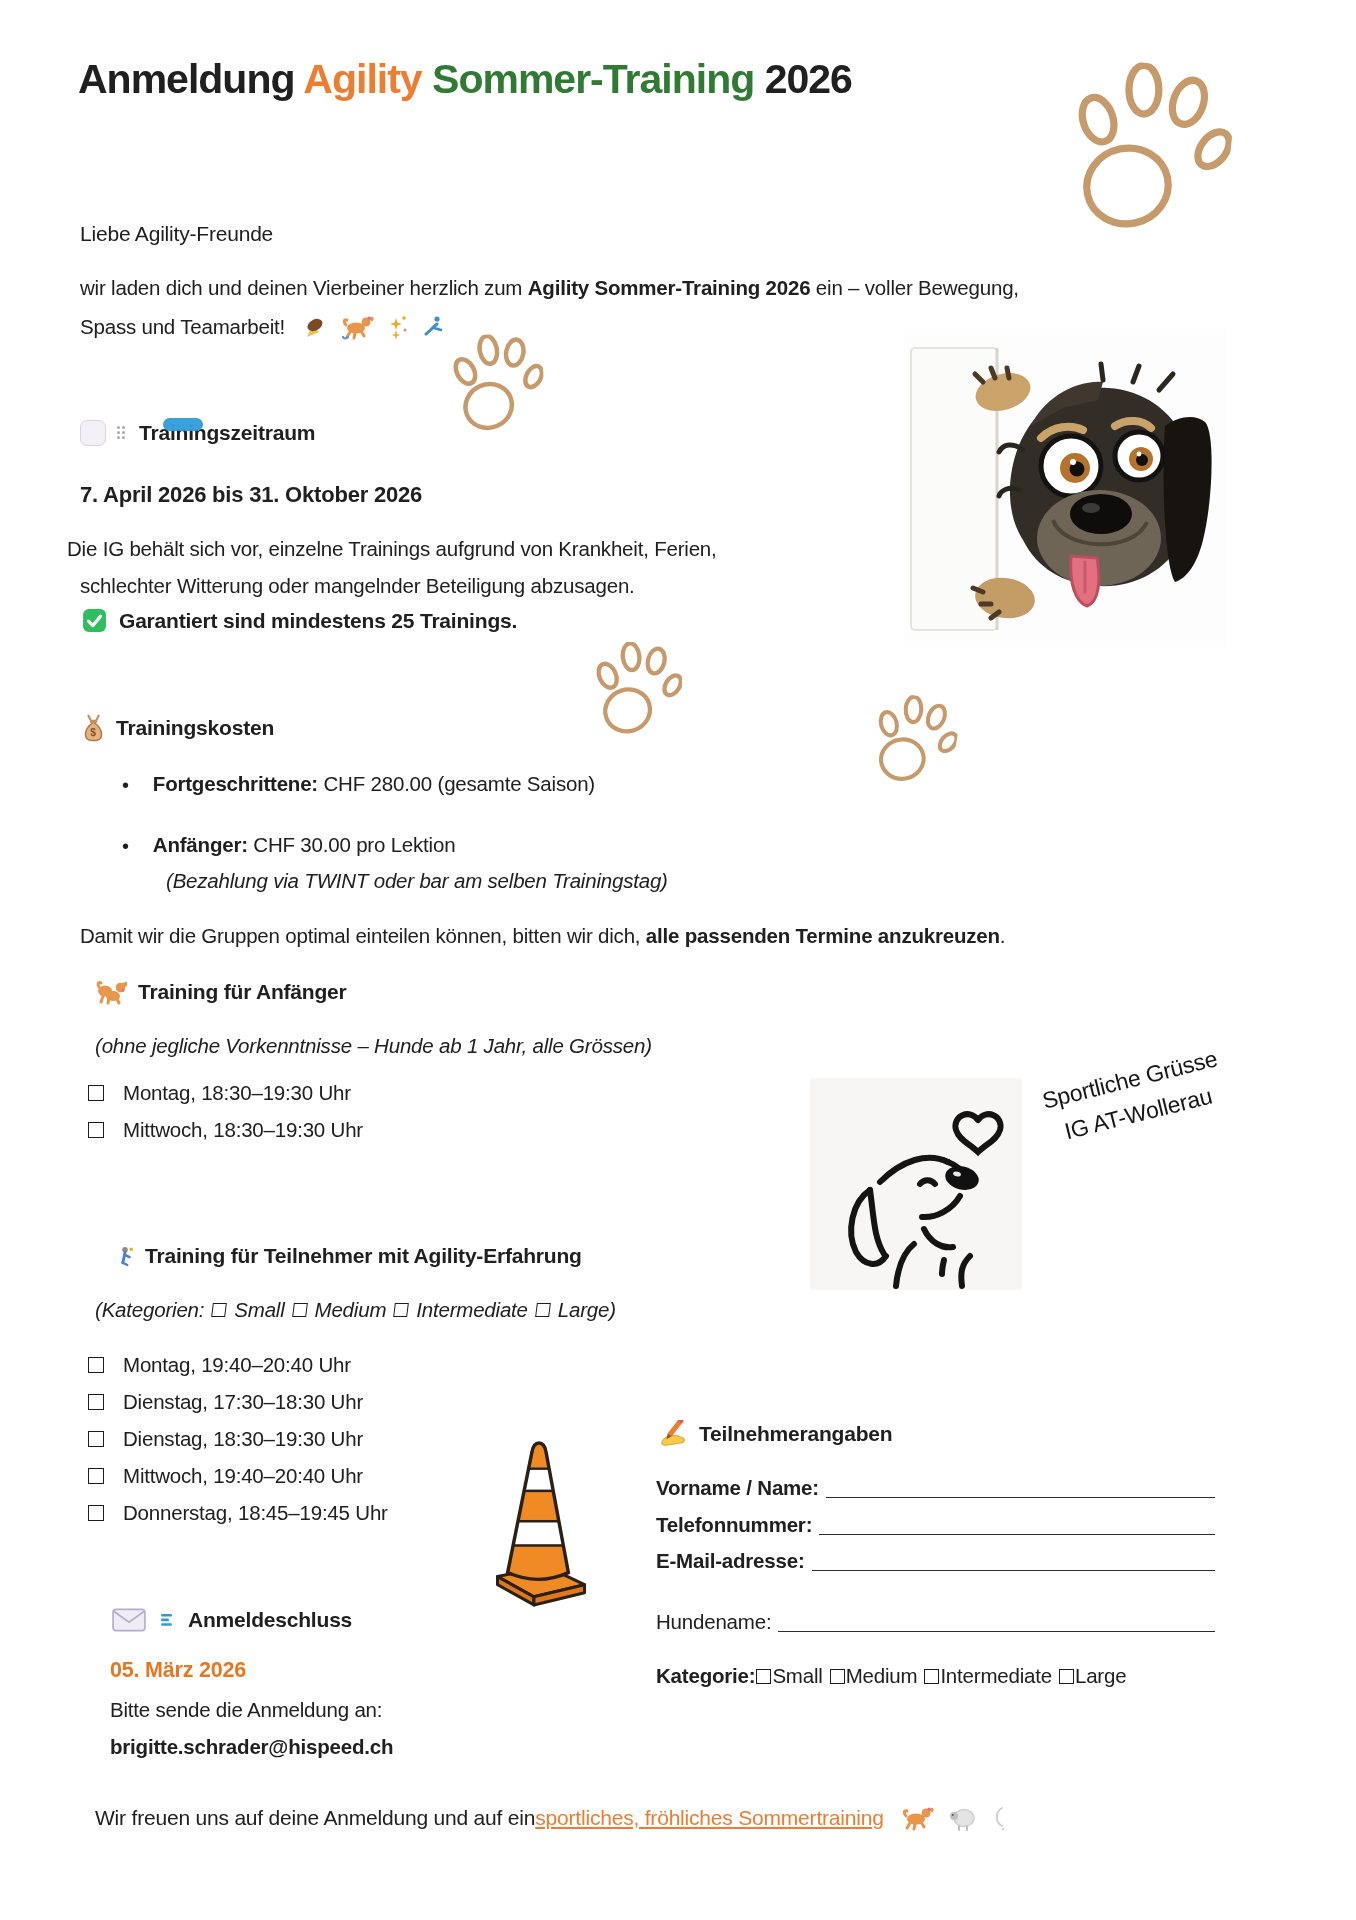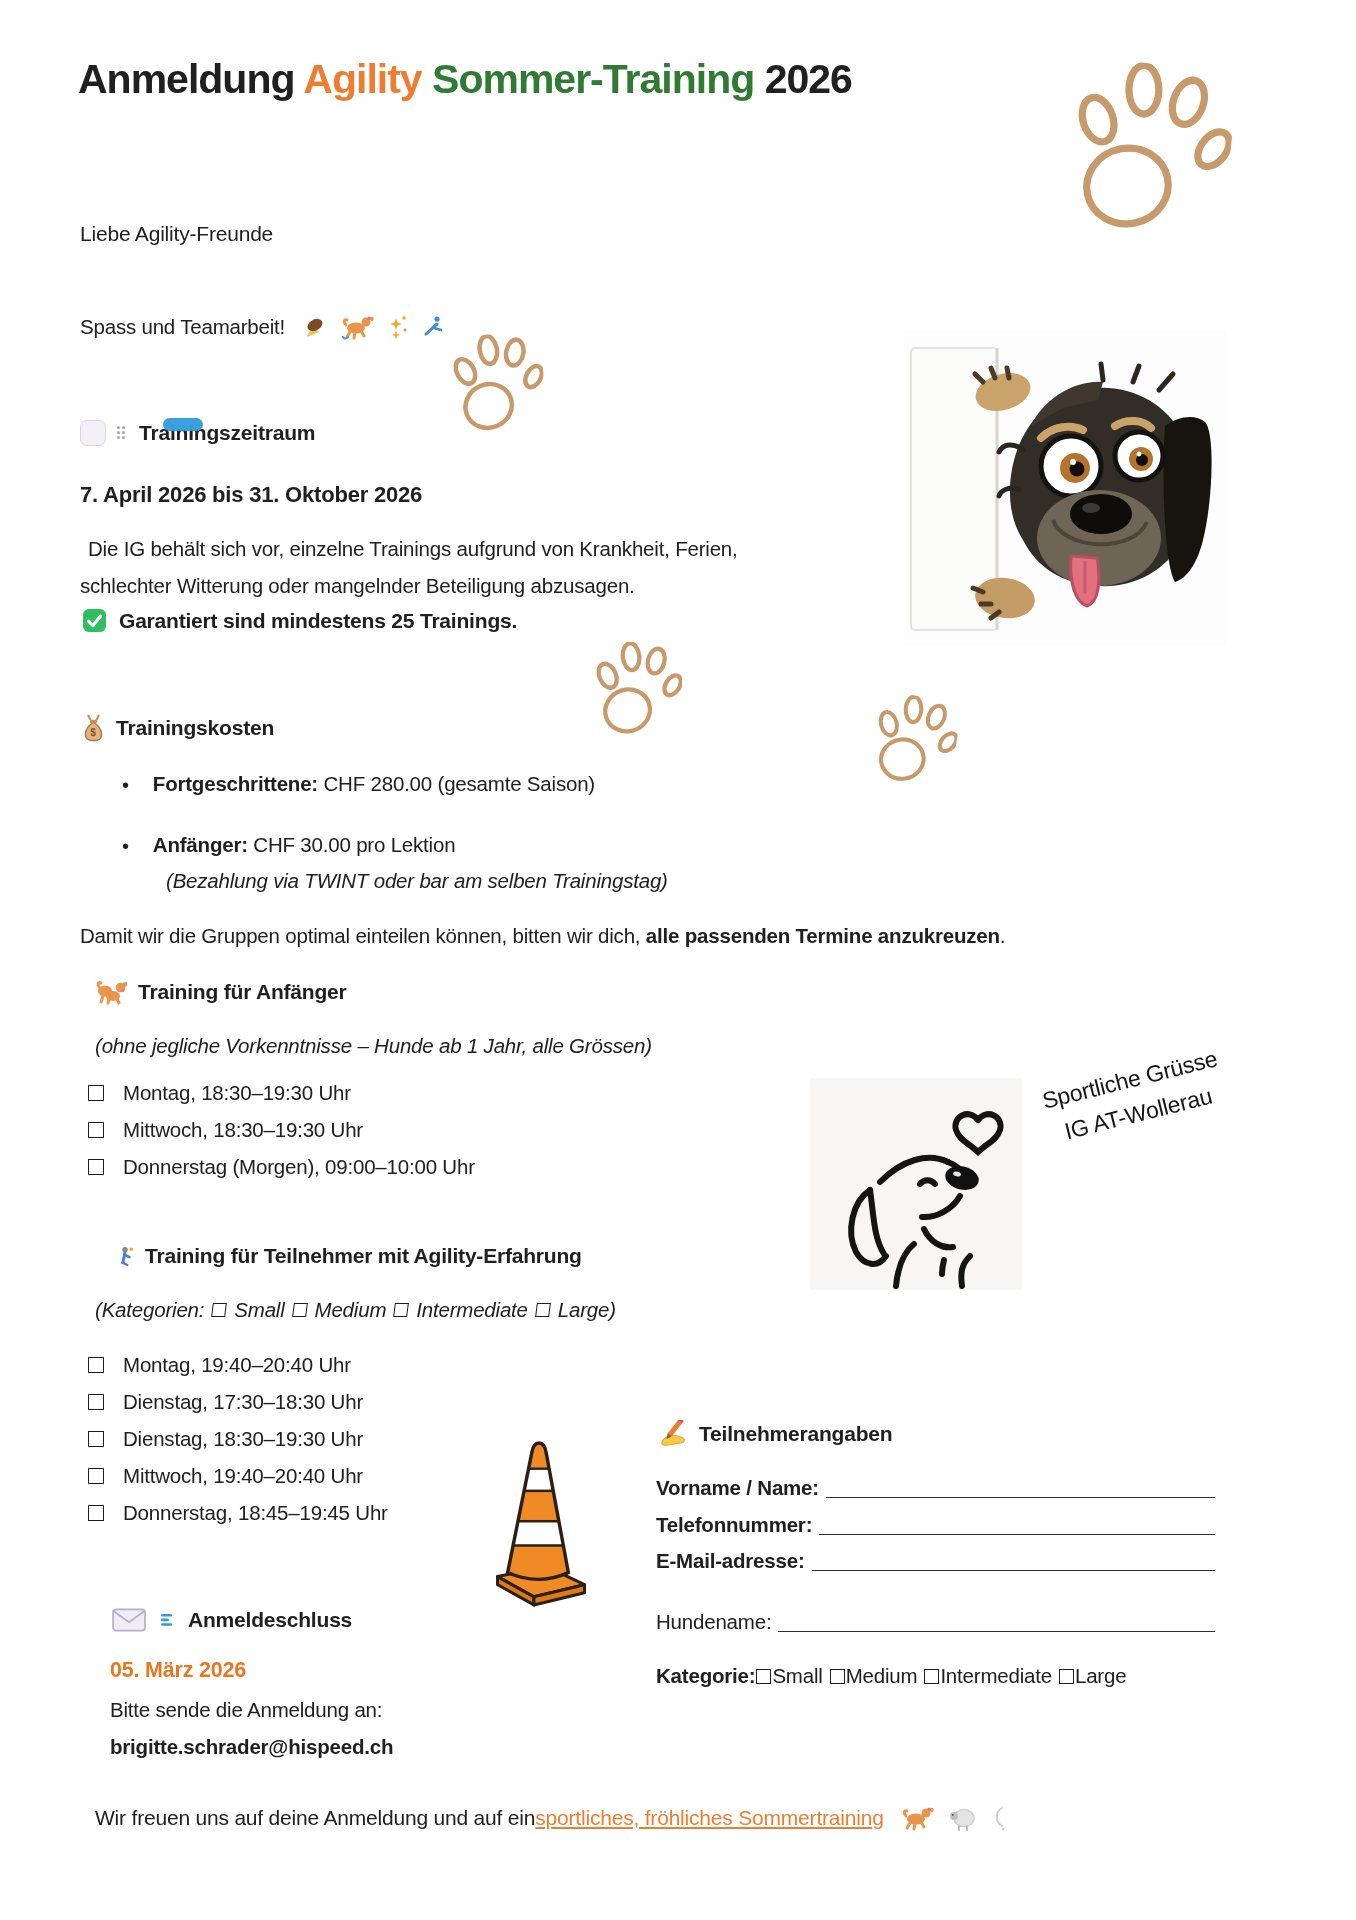--- a/index.html
+++ b/index.html
@@ -74,20 +74,23 @@
         <ellipse cx="15" cy="39" rx="9.5" ry="14.5" transform="rotate(-24 15 39)"></ellipse>
         <ellipse cx="42" cy="17" rx="9.5" ry="15.5" transform="rotate(-6 42 17)"></ellipse>
         <ellipse cx="71" cy="22" rx="9.5" ry="14.5" transform="rotate(14 71 22)"></ellipse>
         <ellipse cx="90" cy="50" rx="8" ry="12.5" transform="rotate(32 90 50)"></ellipse>
       </g>
     </svg>
   </div>
 
   <div class="abs nowrap" style="left:80px; top:222px; font-size:21px;">Liebe Agility-Freunde</div>
 
+  <div class="abs nowrap" style="left:80px; top:276px; font-size:20.5px;">
+    <span>wir laden dich und deinen Vierbeiner herzlich zum </span><span class="sb">Agility Sommer-Training 2026</span><span> ein – voller Bewegung,</span>
+  </div>
 
   <div class="abs nowrap" style="left:80px; top:313px; font-size:20.5px; display:flex; align-items:center;">
     <span>Spass und Teamarbeit!</span>
     <span class="emoji-strip">
       <svg width="26" height="26" viewBox="0 0 26 26">
         <polygon points="6,23 12,10 18,18" fill="#F2C14E"></polygon>
         <ellipse cx="14" cy="11" rx="8" ry="5.5" transform="rotate(-28 14 11)" fill="#7D4A26"></ellipse>
       </svg>
       <svg width="34" height="28" viewBox="0 0 34 28">
         <ellipse cx="16" cy="15" rx="9" ry="5.5" fill="#E8964B"></ellipse>
@@ -176,21 +179,21 @@
         <i style="left:5px;top:10px"></i>
     </span>
     <span style="position:relative;">
       <span>Trainingszeitraum</span>
       <span class="blue-pill" style="left:24px; top:-3px;"></span>
     </span>
   </div>
 
   <div class="abs nowrap b" style="left:80px; top:482px; font-size:22px;">7. April 2026 bis 31. Oktober 2026</div>
 
-  <div class="abs nowrap" style="left:88px; top:537px; font-size:20.5px;">Die IG behält sich vor, einzelne Trainings aufgrund von Krankheit, Ferien,</div>
+  <div class="abs nowrap" style="left:67px; top:537px; font-size:20.5px;">Die IG behält sich vor, einzelne Trainings aufgrund von Krankheit, Ferien,</div>
   <div class="abs nowrap" style="left:80px; top:574px; font-size:20.5px;">schlechter Witterung oder mangelnder Beteiligung abzusagen.</div>
 
   <div class="abs" style="left:82px; top:608px; display:flex; align-items:center; gap:12px;">
     <svg width="25" height="25" viewBox="0 0 24 24">
       <rect x="1" y="1" width="22" height="22" rx="5.5" fill="#2FBE5F"></rect>
       <path d="M6.2,12.6 L10.4,16.8 L17.8,7.8" stroke="#fff" stroke-width="3.1" fill="none" stroke-linecap="round" stroke-linejoin="round"></path>
     </svg>
     <span class="b nowrap" style="font-size:21px;">Garantiert sind mindestens 25 Trainings.</span>
   </div>
 
@@ -256,24 +259,20 @@
 
   <div class="abs nowrap i" style="left:95px; top:1034px; font-size:20.5px;">(ohne jegliche Vorkenntnisse – Hunde ab 1 Jahr, alle Grössen)</div>
 
   <div class="abs slot-row" style="left:88px; top:1078px;">
     <span class="cb"></span>
     <span>Montag, 18:30–19:30 Uhr</span>
   </div>
   <div class="abs slot-row" style="left:88px; top:1115px;">
     <span class="cb"></span>
     <span>Mittwoch, 18:30–19:30 Uhr</span>
-  </div>
-  <div class="abs slot-row" style="left:88px; top:1152px;">
-    <span class="cb"></span>
-    <span>Donnerstag (Morgen), 09:00–10:00 Uhr</span>
   </div>
 
   <div class="abs" style="left:810px; top:1078px;">
     <svg width="212" height="212" viewBox="0 0 212 212">
       <rect width="212" height="212" fill="#f7f6f4"></rect>
       <g fill="none" stroke="#141414" stroke-width="6" stroke-linecap="round">
 
         <path d="M168,42 C160,30 142,38 146,52 C149,62 160,66 168,74 C176,66 187,62 190,52 C194,38 176,30 168,42"></path>
 
         <path d="M60,112 C42,124 36,154 46,174 C54,188 68,190 76,178"></path>

